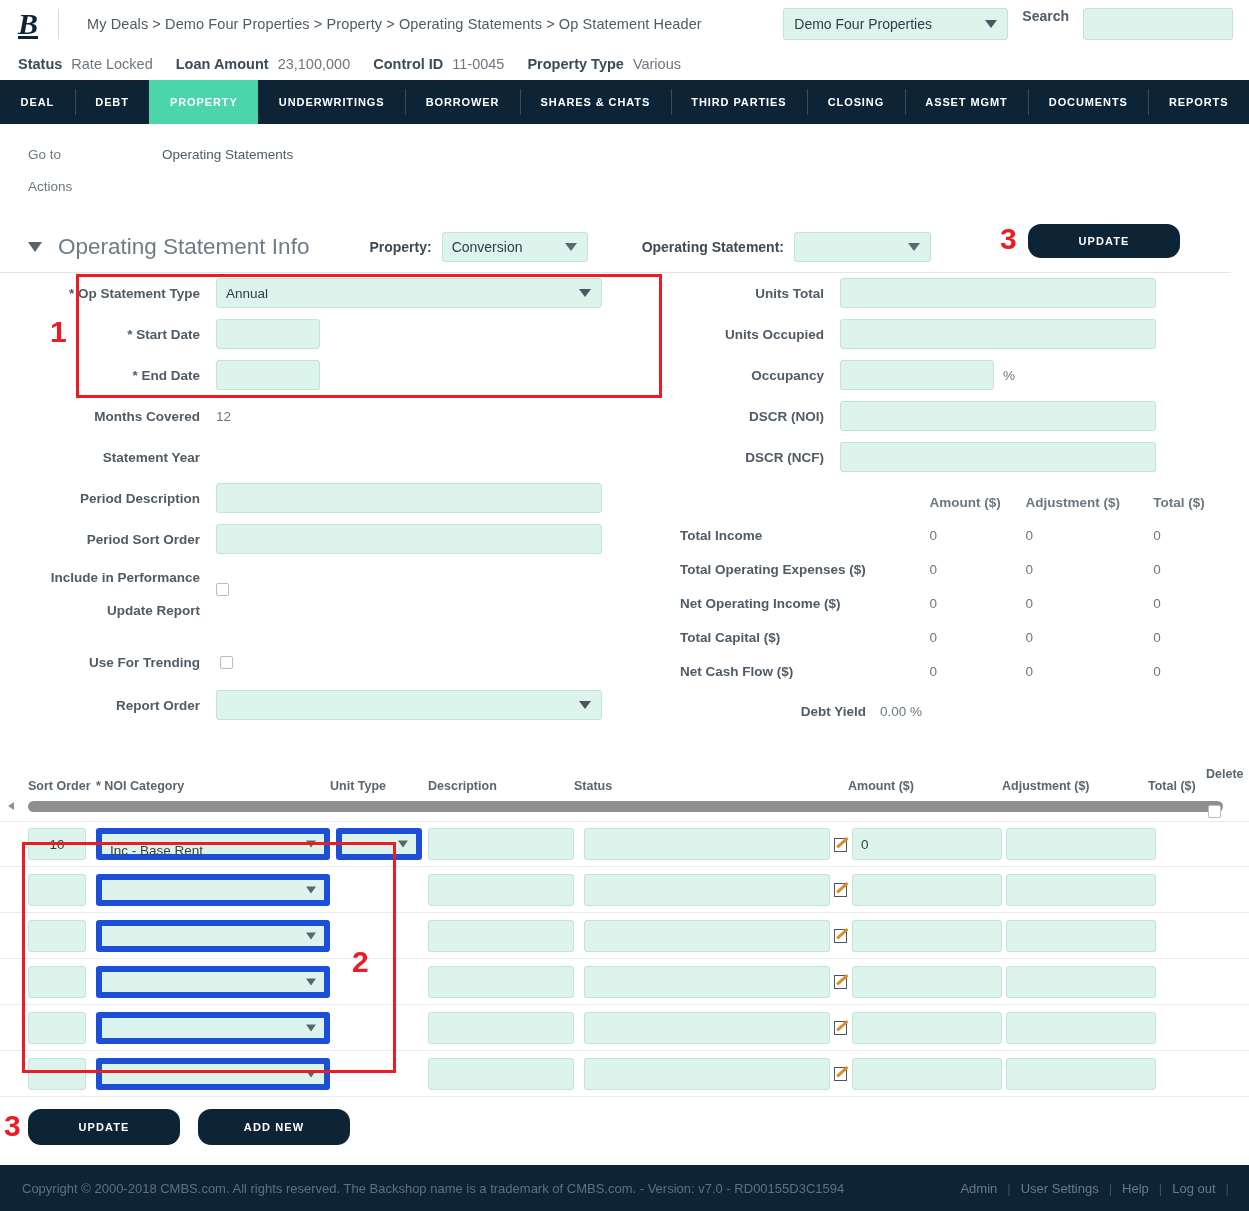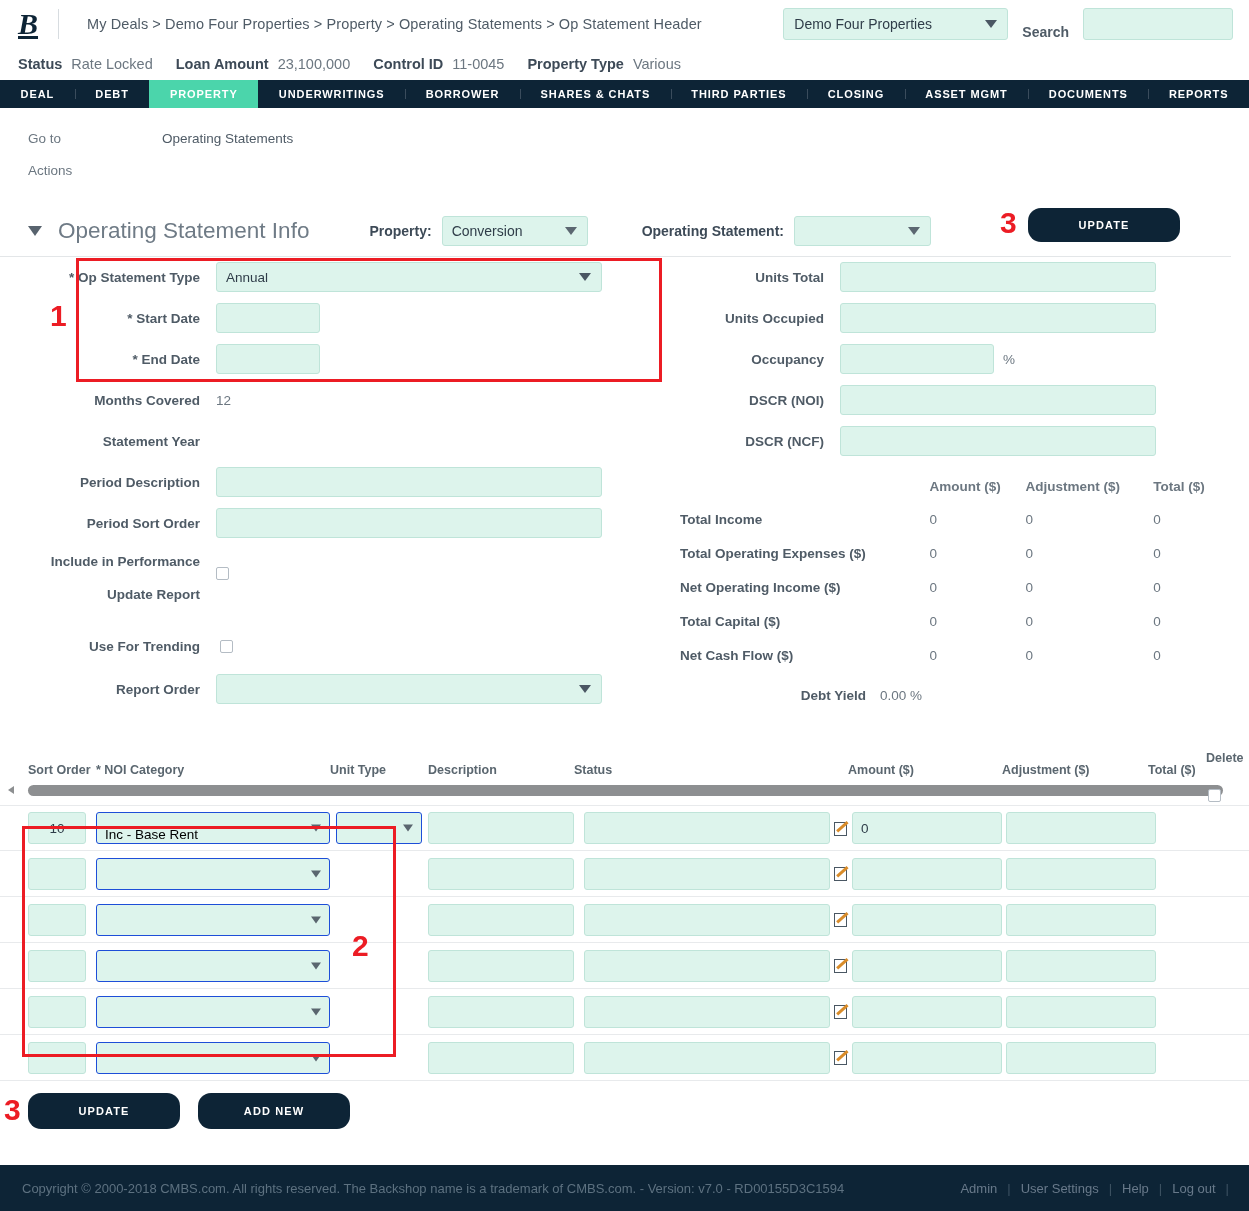--- a/index.html
+++ b/index.html
@@ -48,21 +48,21 @@
     font-size: 14.5px;
     color: #4f5b66;
     letter-spacing: .1px;
     white-space: nowrap;
   }
   .topbar-right {
     position: absolute;
     right: 16px;
     top: 8px;
     display: flex;
-    align-items: flex-end;
+    align-items: flex-start;
     gap: 14px;
   }
   .deal-select {
     position: relative;
     width: 225px;
     height: 32px;
     background: #ddf4ec;
     border: 1px solid #bfe4d9;
     border-radius: 3px;
     display: flex;
@@ -103,21 +103,21 @@
     height: 32px;
     font-size: 14.5px;
     background: #fff;
   }
   .statusbar .k { font-weight: bold; color: #3d4a57; }
   .statusbar .v { color: #6c7781; margin-right: 14px; }
 
   
   .nav {
     display: flex;
-    height: 28px;
+    height: 44px;
     background: #0d2436;
     align-items: stretch;
     text-align: center;
   }
   .nav-item {
     flex: 1 1 auto;
     display: flex;
     align-items: center;
     justify-content: center;
     color: #fff;
@@ -361,28 +361,28 @@
     display: flex;
     align-items: center;
     padding: 0 8px;
     font-size: 13.5px;
     color: #2f3d49;
   }
   .g-in.center { justify-content: center; }
   .g-sel {
     position: relative;
     background: #ddf4ec;
-    border: 1px solid #1d4ed8;
+    border: 6px solid #1d4ed8;
     border-radius: 3px;
     height: 32px;
     display: flex;
     align-items: center;
     padding: 13px 24px 0 8px;
     font-size: 13.5px;
-    color: #000000;
+    color: #404040;
   }
   .g-sel .caret {
     border-left-width: 5px; border-right-width: 5px; border-top-width: 7px;
     border-top-color: #5a666f;
     right: 8px;
   }
 
   
   .btn-row {
     display: flex;

